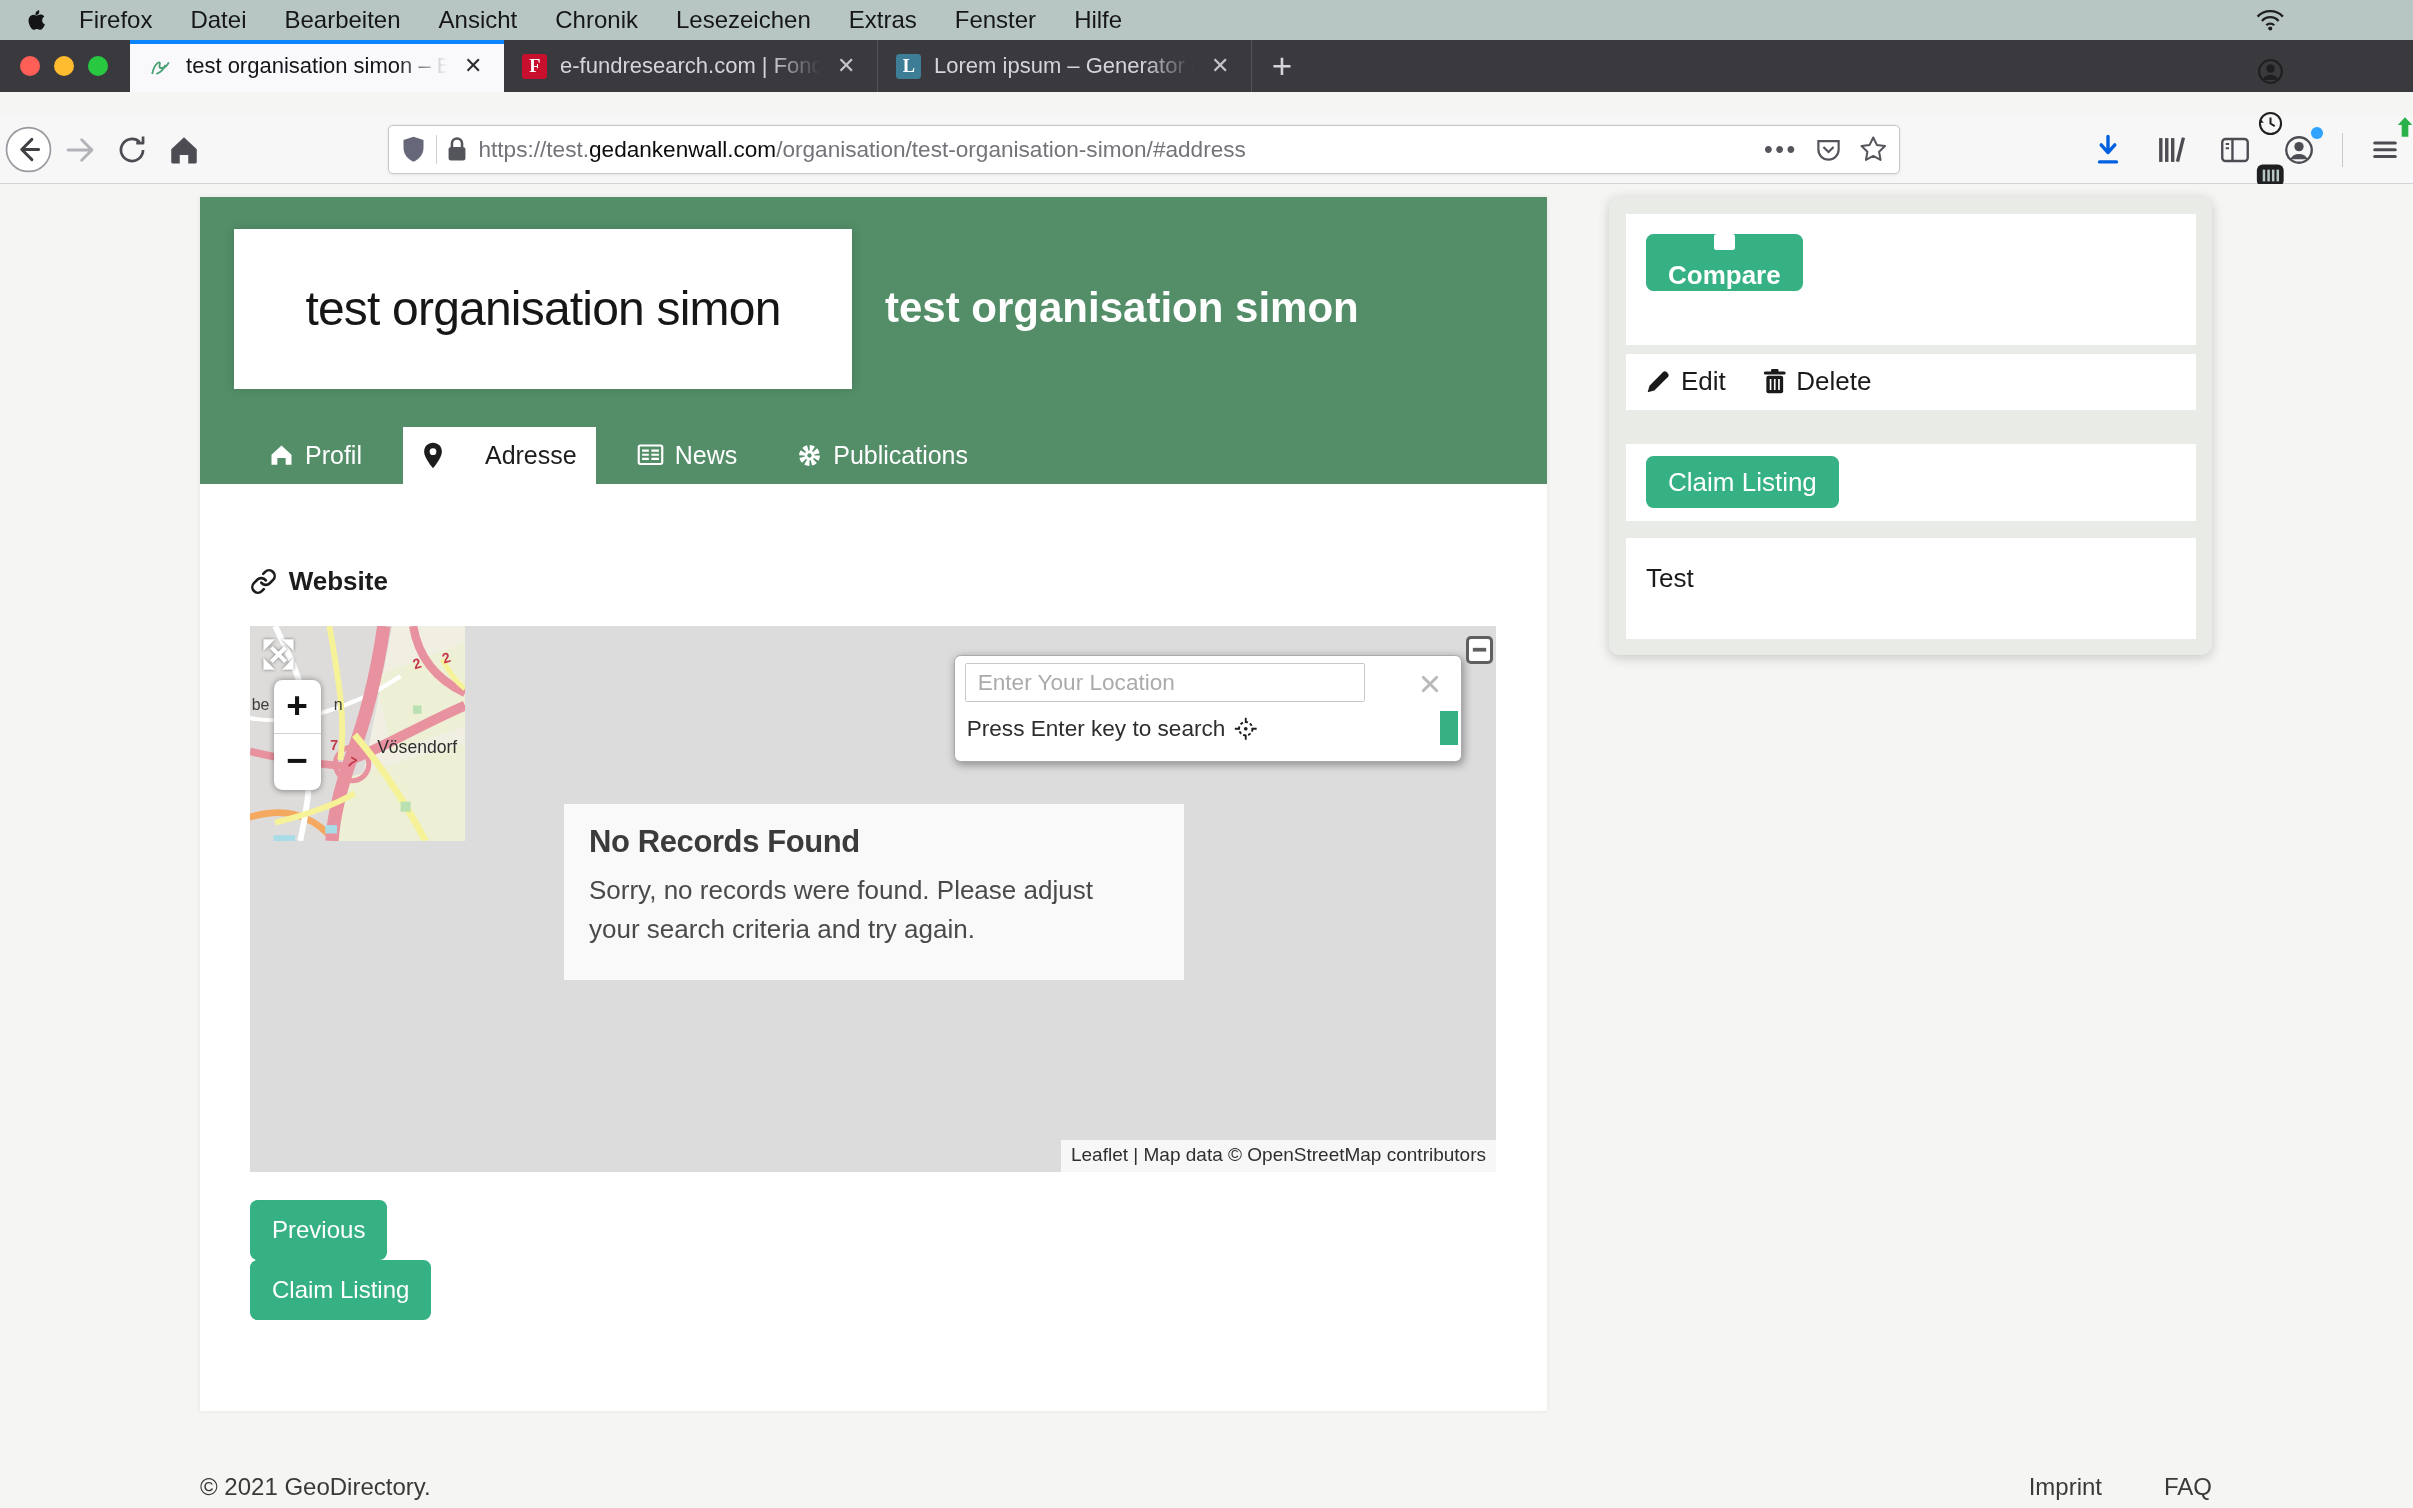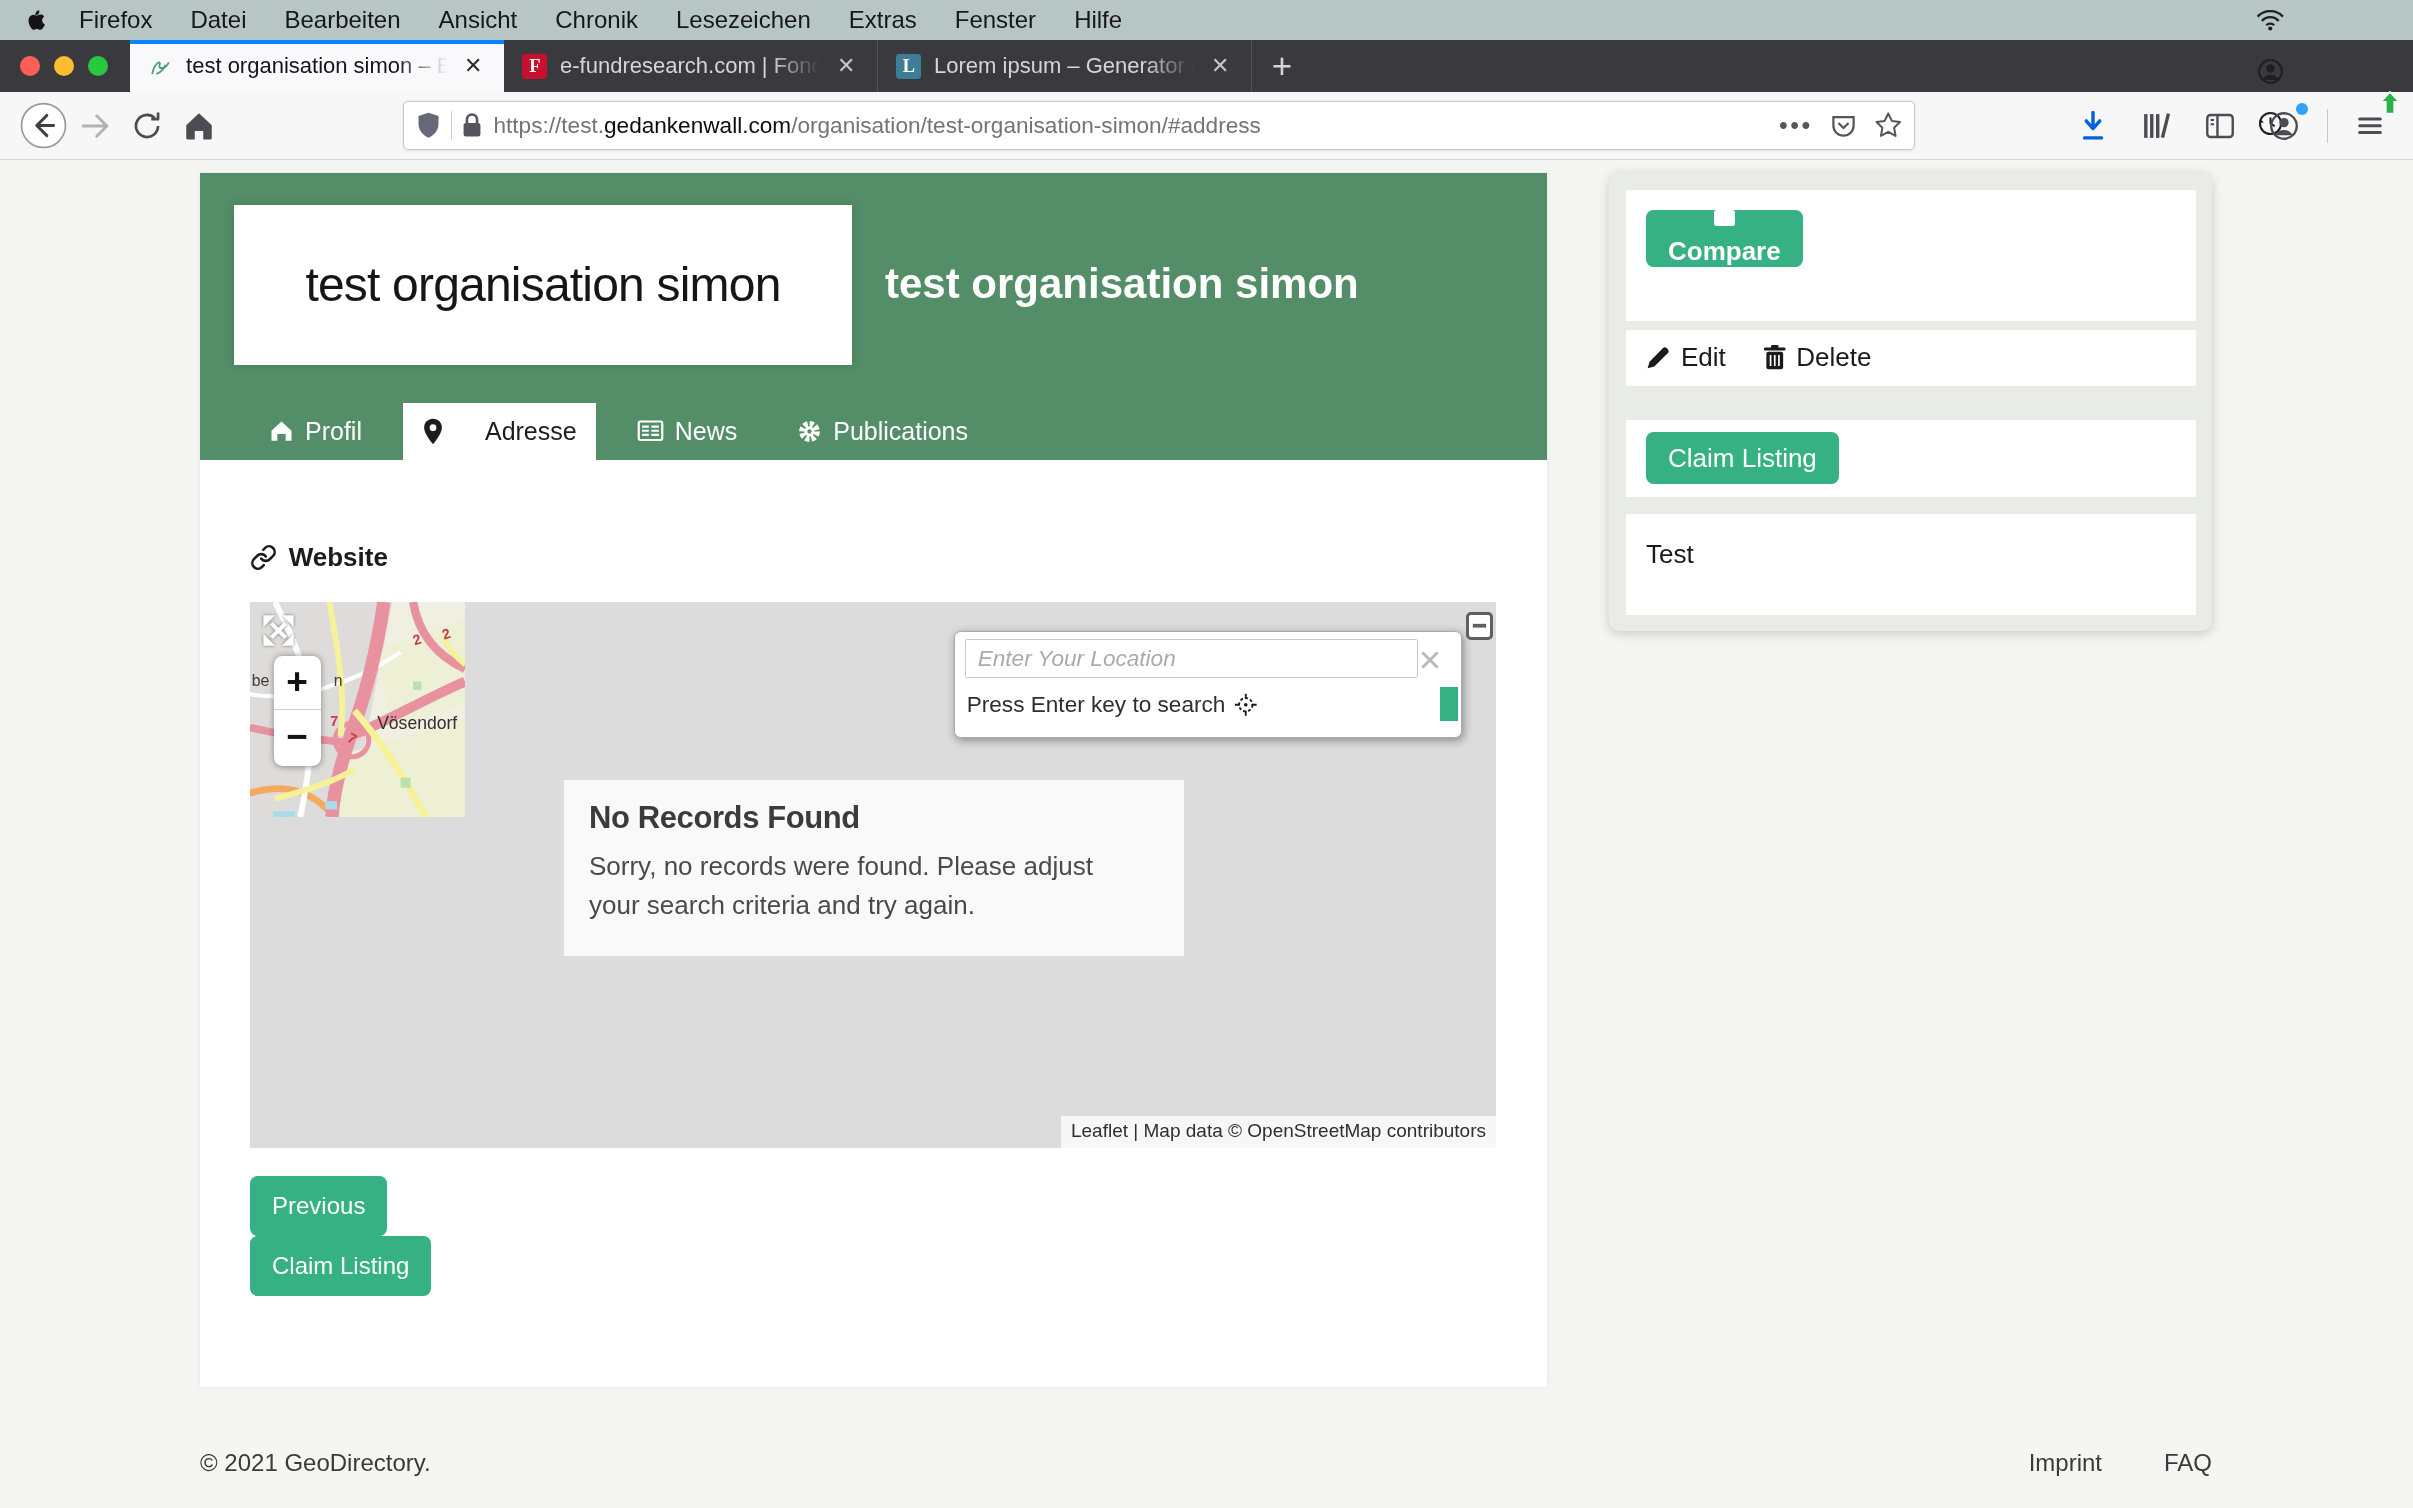--- a/index.html
+++ b/index.html
@@ -33,21 +33,21 @@
   .tab .close { font-size:22px; color:inherit; opacity:.9; padding:1.7px 5px; }
   .favicon { width:27px; height:27px; flex:none; display:flex; align-items:center; justify-content:center; }
   .fav-square { width:25px; height:25px; border-radius:3.4px; color:#fff; font-weight:bold;
                 font-size:18.4px; display:flex; align-items:center; justify-content:center;
                 font-family:"Liberation Serif", serif; }
   .newtab { width:59px; display:flex; align-items:center; justify-content:center;
             color:#d4d4da; font-size:35px; font-weight:300; }
 
   
   .navbar { height:68px; background:#f7f7f8; border-bottom:0.8px solid #d4d4d8;
-            display:flex; align-items:center; padding:0 17px; }
+            display:flex; align-items:center; padding:0 2px;margin-top:24px; }
   .navbtn { width:52px; height:52px; display:flex; align-items:center; justify-content:center; border-radius:5px; }
   .urlbar { width:1512px; height:49px; margin-left:178px; background:#fff;
             border:0.8px solid #c6c6ca; border-radius:5px; display:flex; align-items:center;
             padding:0 11.7px; font-size:22.6px; box-shadow:0 0.8px 3.4px rgba(0,0,0,.08); }
   .urlbar .sep { width:0.8px; height:28.5px; background:#d0d0d4; margin:0 10px; }
   .url-text { flex:1; white-space:nowrap; overflow:hidden; margin-left:10px; }
   .url-grey { color:#73737a; } .url-dark { color:#0c0c0d; }
   .url-icons { display:flex; align-items:center; gap:17px; margin-left:8.4px; }
   .nav-right { margin-left:auto; display:flex; align-items:center; gap:11.7px; }
   .toolbar-sep { width:0.8px; height:34px; background:#c9c9cd; margin:0 5px; }
@@ -73,23 +73,23 @@
   .map { position:absolute; left:50px; top:142px; width:1246px; height:546px; background:#dcdcdc; overflow:hidden; }
   .tile { position:absolute; left:0; top:0; }
   .fs-btn { position:absolute; left:10px; top:10px; width:37px; height:37px; }
   .zoomctl { position:absolute; left:23.5px; top:54px; width:47px; height:110px; background:#fff;
              border-radius:8.4px; box-shadow:0 0.8px 6.7px rgba(0,0,0,.4); overflow:hidden; }
   .zbtn { height:54px; display:flex; align-items:center; justify-content:center;
           font-size:37px; font-weight:bold; color:#131313; }
   .zbtn:first-child { border-bottom:0.8px solid #cfcfcf; }
   .search-overlay { position:absolute; left:704px; top:29px; width:508px; height:107px; background:#fff;
                     border:1.7px solid #aaa; border-radius:6.7px; box-shadow:1.7px 2.5px 8.4px rgba(0,0,0,.35); }
-  .loc-input { position:absolute; left:10px; top:7.5px; width:453px; height:39px; border:0.8px solid #c8c8c8;
+  .loc-input { position:absolute; left:10px; top:7.5px; width:400px; height:39px; border:0.8px solid #c8c8c8;
                border-radius:1.7px; font-size:22.6px; color:#333; padding:0 44px 0 11.7px;
-               font-family:"Liberation Sans",sans-serif;font-style:italic; }
+               font-family:"Liberation Sans",sans-serif; }
   .loc-input::placeholder { color:#ababab; }
   .loc-clear { position:absolute; right:20px; top:17px; width:22px; height:22px; }
   .hint-row { position:absolute; left:11.7px; top:60px; display:flex; align-items:center; gap:8.4px;
               font-size:22.6px; color:#2e2e2e;justify-content:center; }
   .green-bar { position:absolute; right:3.4px; top:55px; width:17.6px; height:34px; background:#36b184; }
   .collapse-btn { position:absolute; left:1216px; top:10px; width:27px; height:28.5px; background:#fff;
                   border:3.4px solid #5f5f5f; border-radius:5px; display:flex; align-items:center; justify-content:center; }
   .norec { position:absolute; left:314px; top:178px; width:620px; height:176px; background:#f9f9f9;
            padding:20px 25px; }
   .norec h3 { margin:0 0 11.7px 0; font-size:31px; font-weight:bold; color:#3b3b3b; letter-spacing:-0.4px;}

